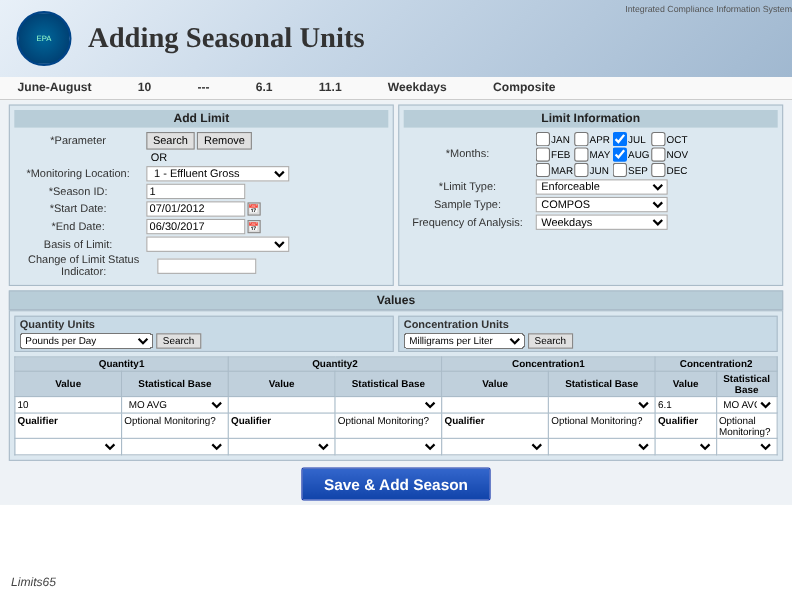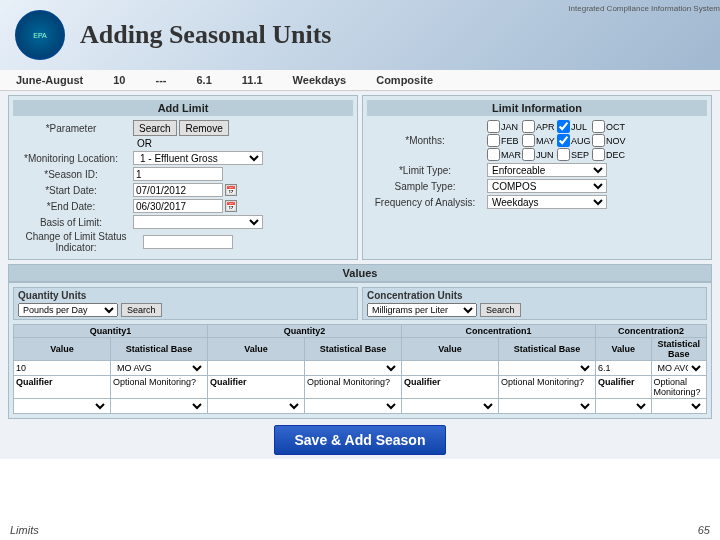--- a/index.html
+++ b/index.html
@@ -62,21 +62,21 @@
     }
 
     
     .summary-row {
       display: flex;
       align-items: center;
       padding: 4px 16px;
       font-size: 11px;
       font-weight: bold;
       color: #333;
-      gap: 30px;
+      gap: 42px;
       border-bottom: 1px solid #ccc;
       background: #f9f9f9;
     }
 
     
     .main-content {
       padding: 4px 8px;
       background: #eef2f6;
     }
 
@@ -270,21 +270,20 @@
       border-radius: 2px;
     }
 
     
     .footer {
       position: absolute;
       bottom: 4px;
       left: 10px;
       right: 10px;
       display: flex;
-      justify-content: space-between;
       font-size: 11px;
       color: #444;
       font-style: italic;
     }
 
     .basis-row {
       display: flex;
       align-items: center;
       margin-bottom: 2px;
       font-size: 10px;
@@ -465,21 +464,21 @@
   </div>
 
   <div class="values-section">
     <div class="values-header">Values</div>
     <div class="values-body">
 
       <div class="units-row">
         <div class="units-box">
           <div class="units-box-title">Quantity Units</div>
           <div class="units-box-content">
-            <select style="font-size:9px;height:14px;width:100px;">
+            <select style="font-size:9px;height:14px;width:121px;">
               <option>Pounds per Day</option>
             </select>
             <button class="btn" style="font-size:9px;height:14px;">Search</button>
           </div>
         </div>
         <div class="units-box">
           <div class="units-box-title">Concentration Units</div>
           <div class="units-box-content">
             <select style="font-size:9px;height:14px;width:110px;">
               <option>Milligrams per Liter</option>

